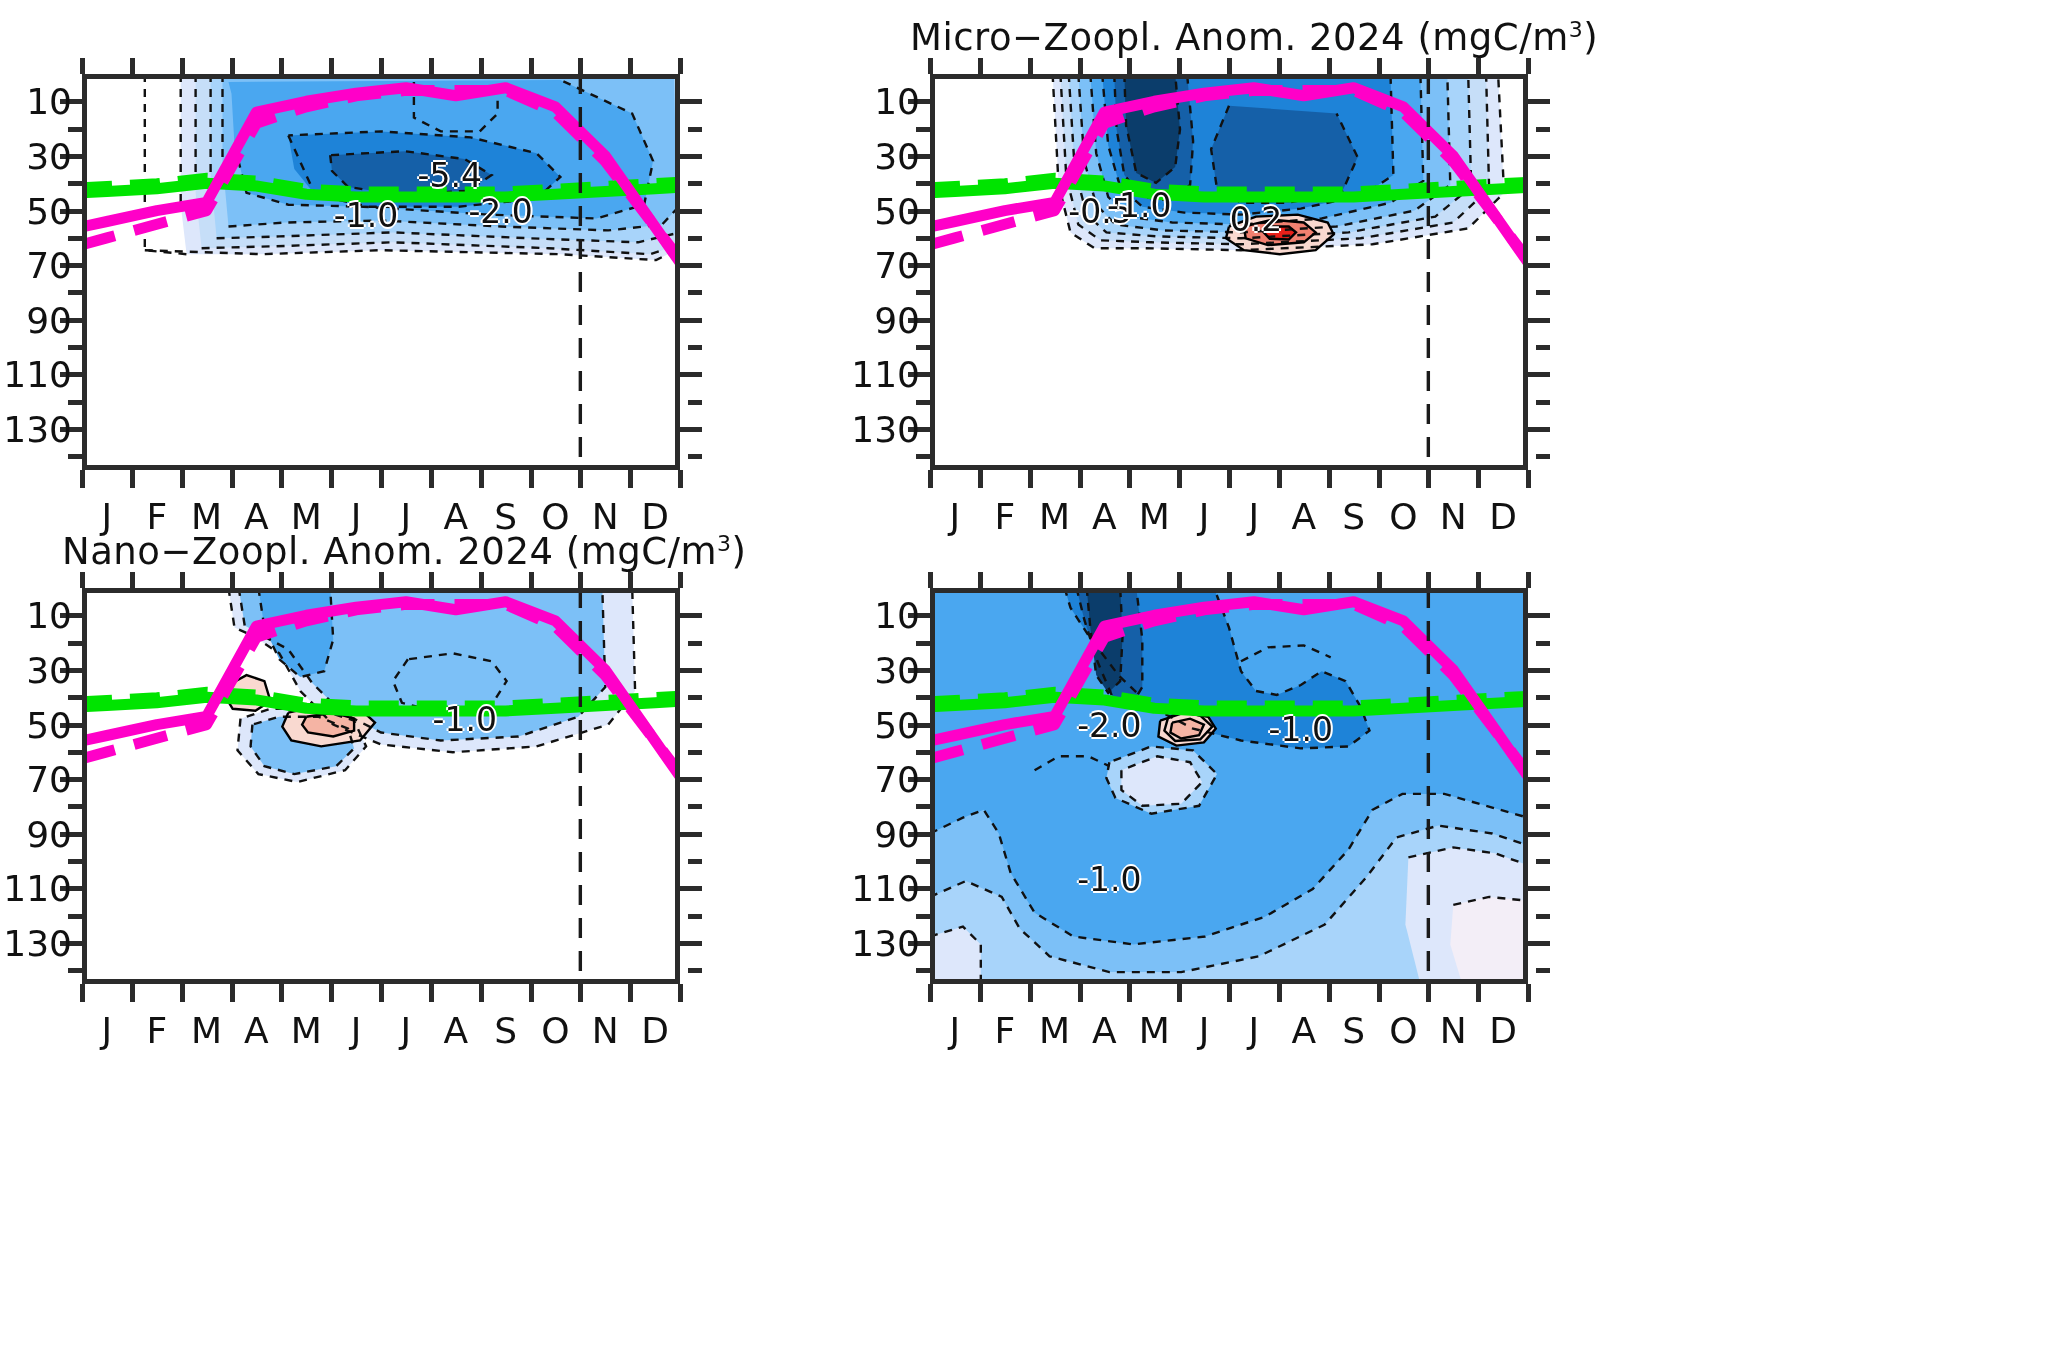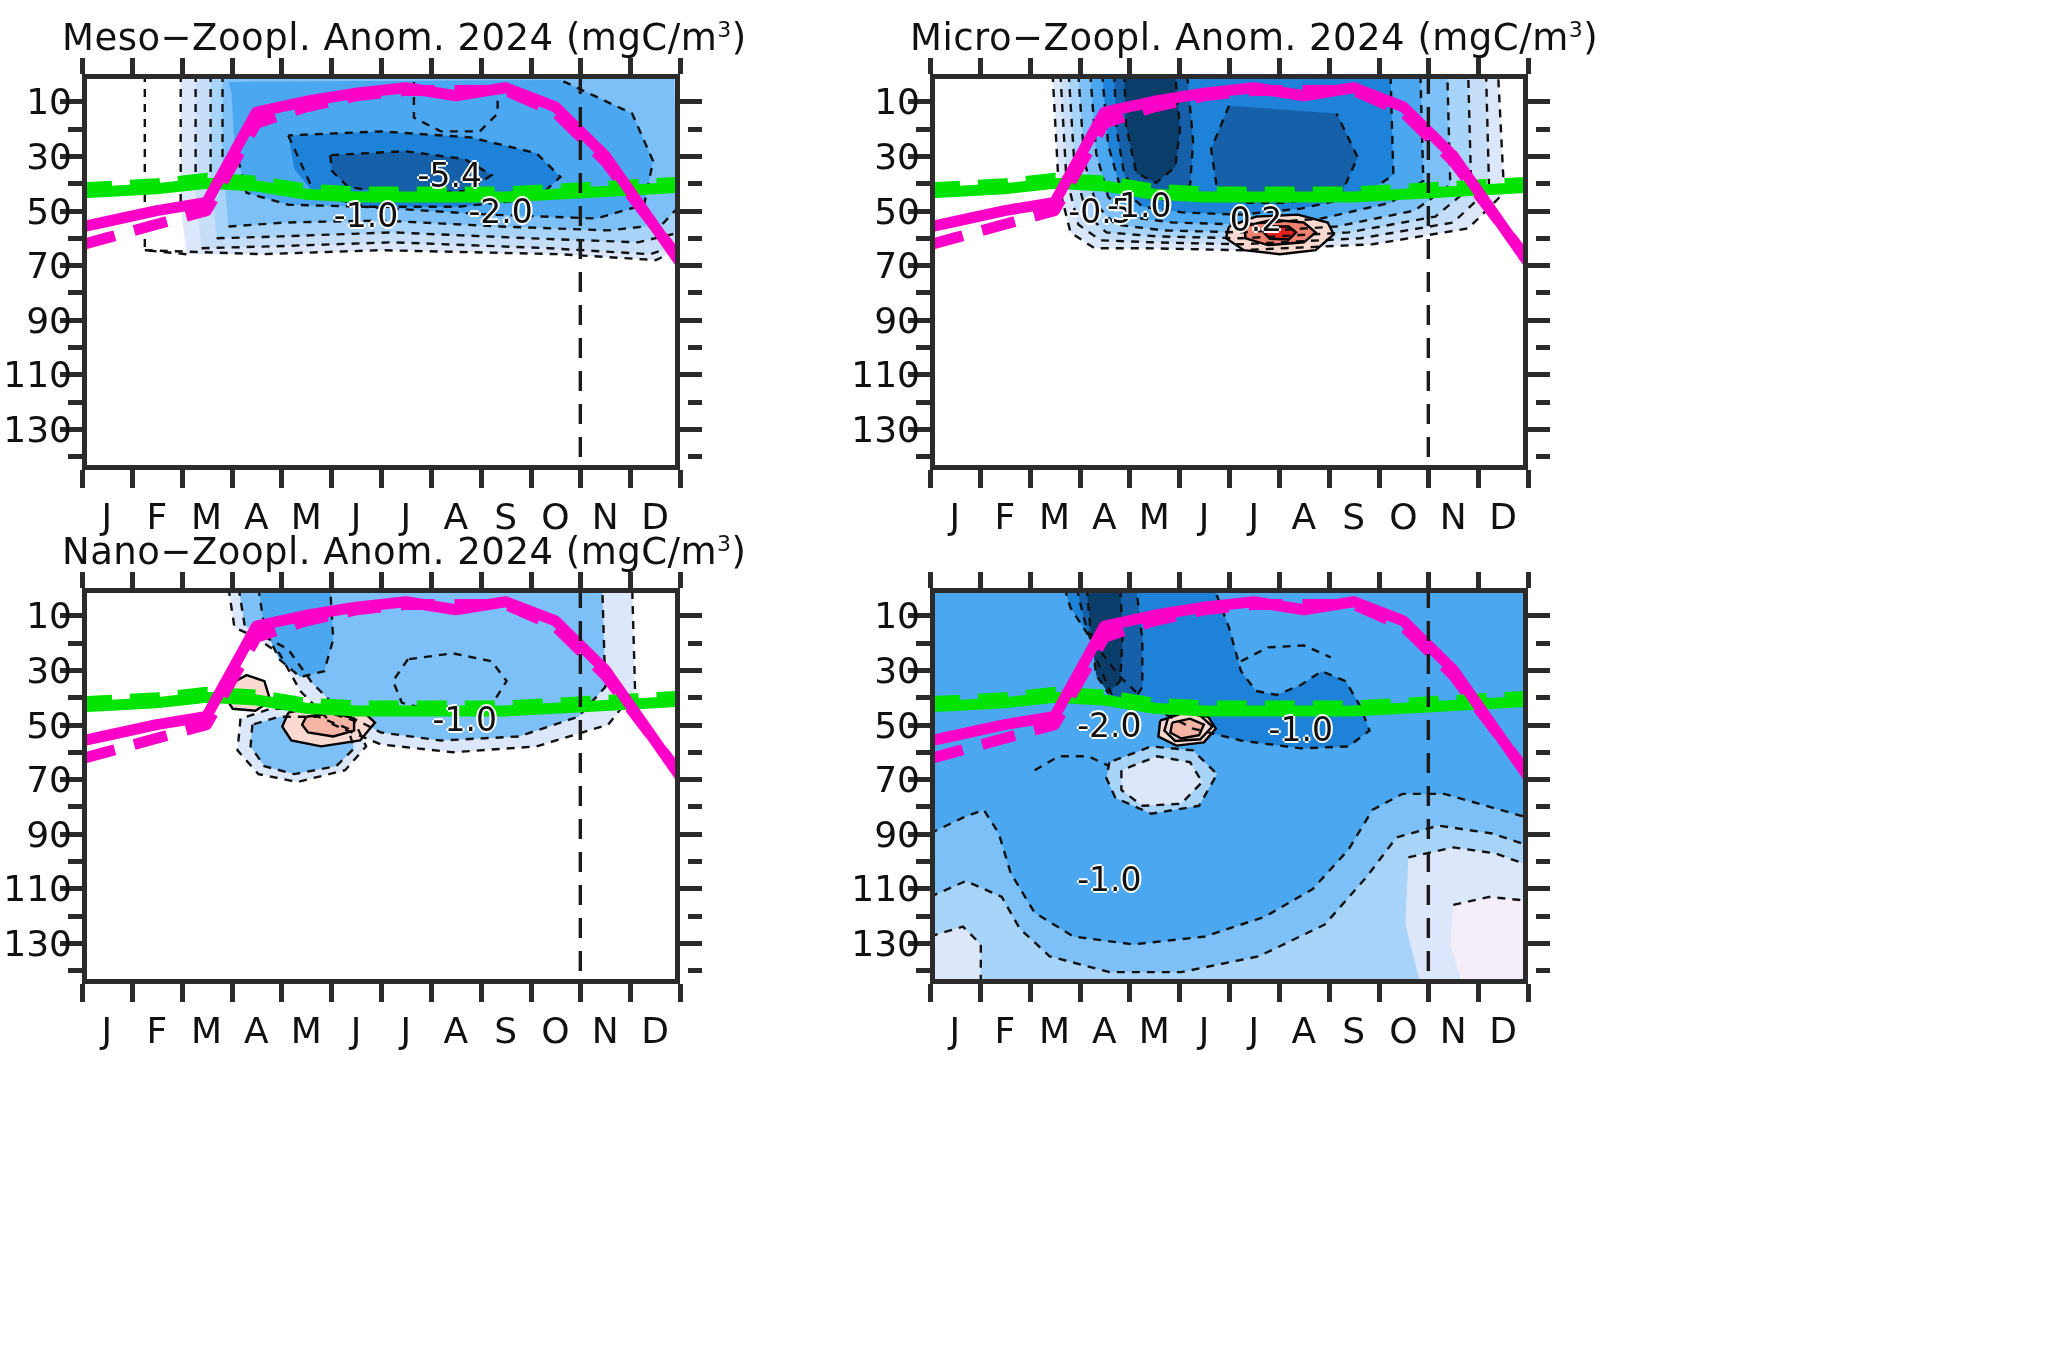--- a/index.html
+++ b/index.html
@@ -51,21 +51,20 @@
   .xlab{
     position:absolute;transform:translateX(-50%);
     font-family:"DejaVu Sans",sans-serif;font-size:36px;color:#111;
   }
 </style>
 </head>
 <body>
 
 <div id="figure">
     <div class="panel" style="left: 82px; top: 74px; width: 598px; height: 396px;">
-      <div class="panel-title" style="left: -20px; top: -58px;"><span>Meso−Zoopl. Anom. 2024 (mgC/m</span><sup>3</sup><span>)</span></div>
       <div class="plotbox" style="left: 0px; top: 0px; width: 598px; height: 396px;">
         <div class="clipwrap">
           <svg width="598" height="396" class="contour-svg">
             <g>
               <path d="M62.8,0.0L598.0,0.0L598.0,174.2L574.1,186.1L478.4,180.2L299.0,176.2L179.4,180.2L104.6,180.2L98.7,130.7L98.7,0.0L62.8,0.0Z" fill="#dde7fb" stroke="none"></path>
               <path d="M100.5,0.0L598.0,0.0L598.0,170.3L568.1,180.2L466.4,174.2L311.0,168.3L191.4,172.3L119.6,174.2L113.6,118.8L113.6,0.0L100.5,0.0Z" fill="#c6def8" stroke="none"></path>
               <path d="M122.6,0.0L598.0,0.0L598.0,158.4L556.1,168.3L448.5,164.3L311.0,158.4L197.3,162.4L134.6,164.3L128.6,99.0L128.6,0.0L122.6,0.0Z" fill="#a8d4fa" stroke="none"></path>
               <path d="M134.6,0.0L592.0,0.0L595.0,134.6L580.1,150.5L526.2,156.4L418.6,152.5L299.0,146.5L203.3,148.5L146.5,152.5L140.5,87.1L140.5,0.0L134.6,0.0Z" fill="#7cc0f7" stroke="none"></path>
               <path d="M146.5,7.9L478.4,5.9L550.2,39.6L571.1,87.1L562.1,130.7L514.3,144.5L406.6,140.6L281.1,132.7L206.3,130.7L164.5,118.8L152.5,71.3L149.5,19.8L146.5,7.9Z" fill="#4aa7f0" stroke="none"></path>
               <path d="M206.3,61.4L299.0,57.4L388.7,63.4L454.5,79.2L478.4,103.0L454.5,124.7L376.7,132.7L287.0,132.7L233.2,120.8L212.3,95.0L206.3,61.4Z" fill="#1e83d8" stroke="none"></path>

